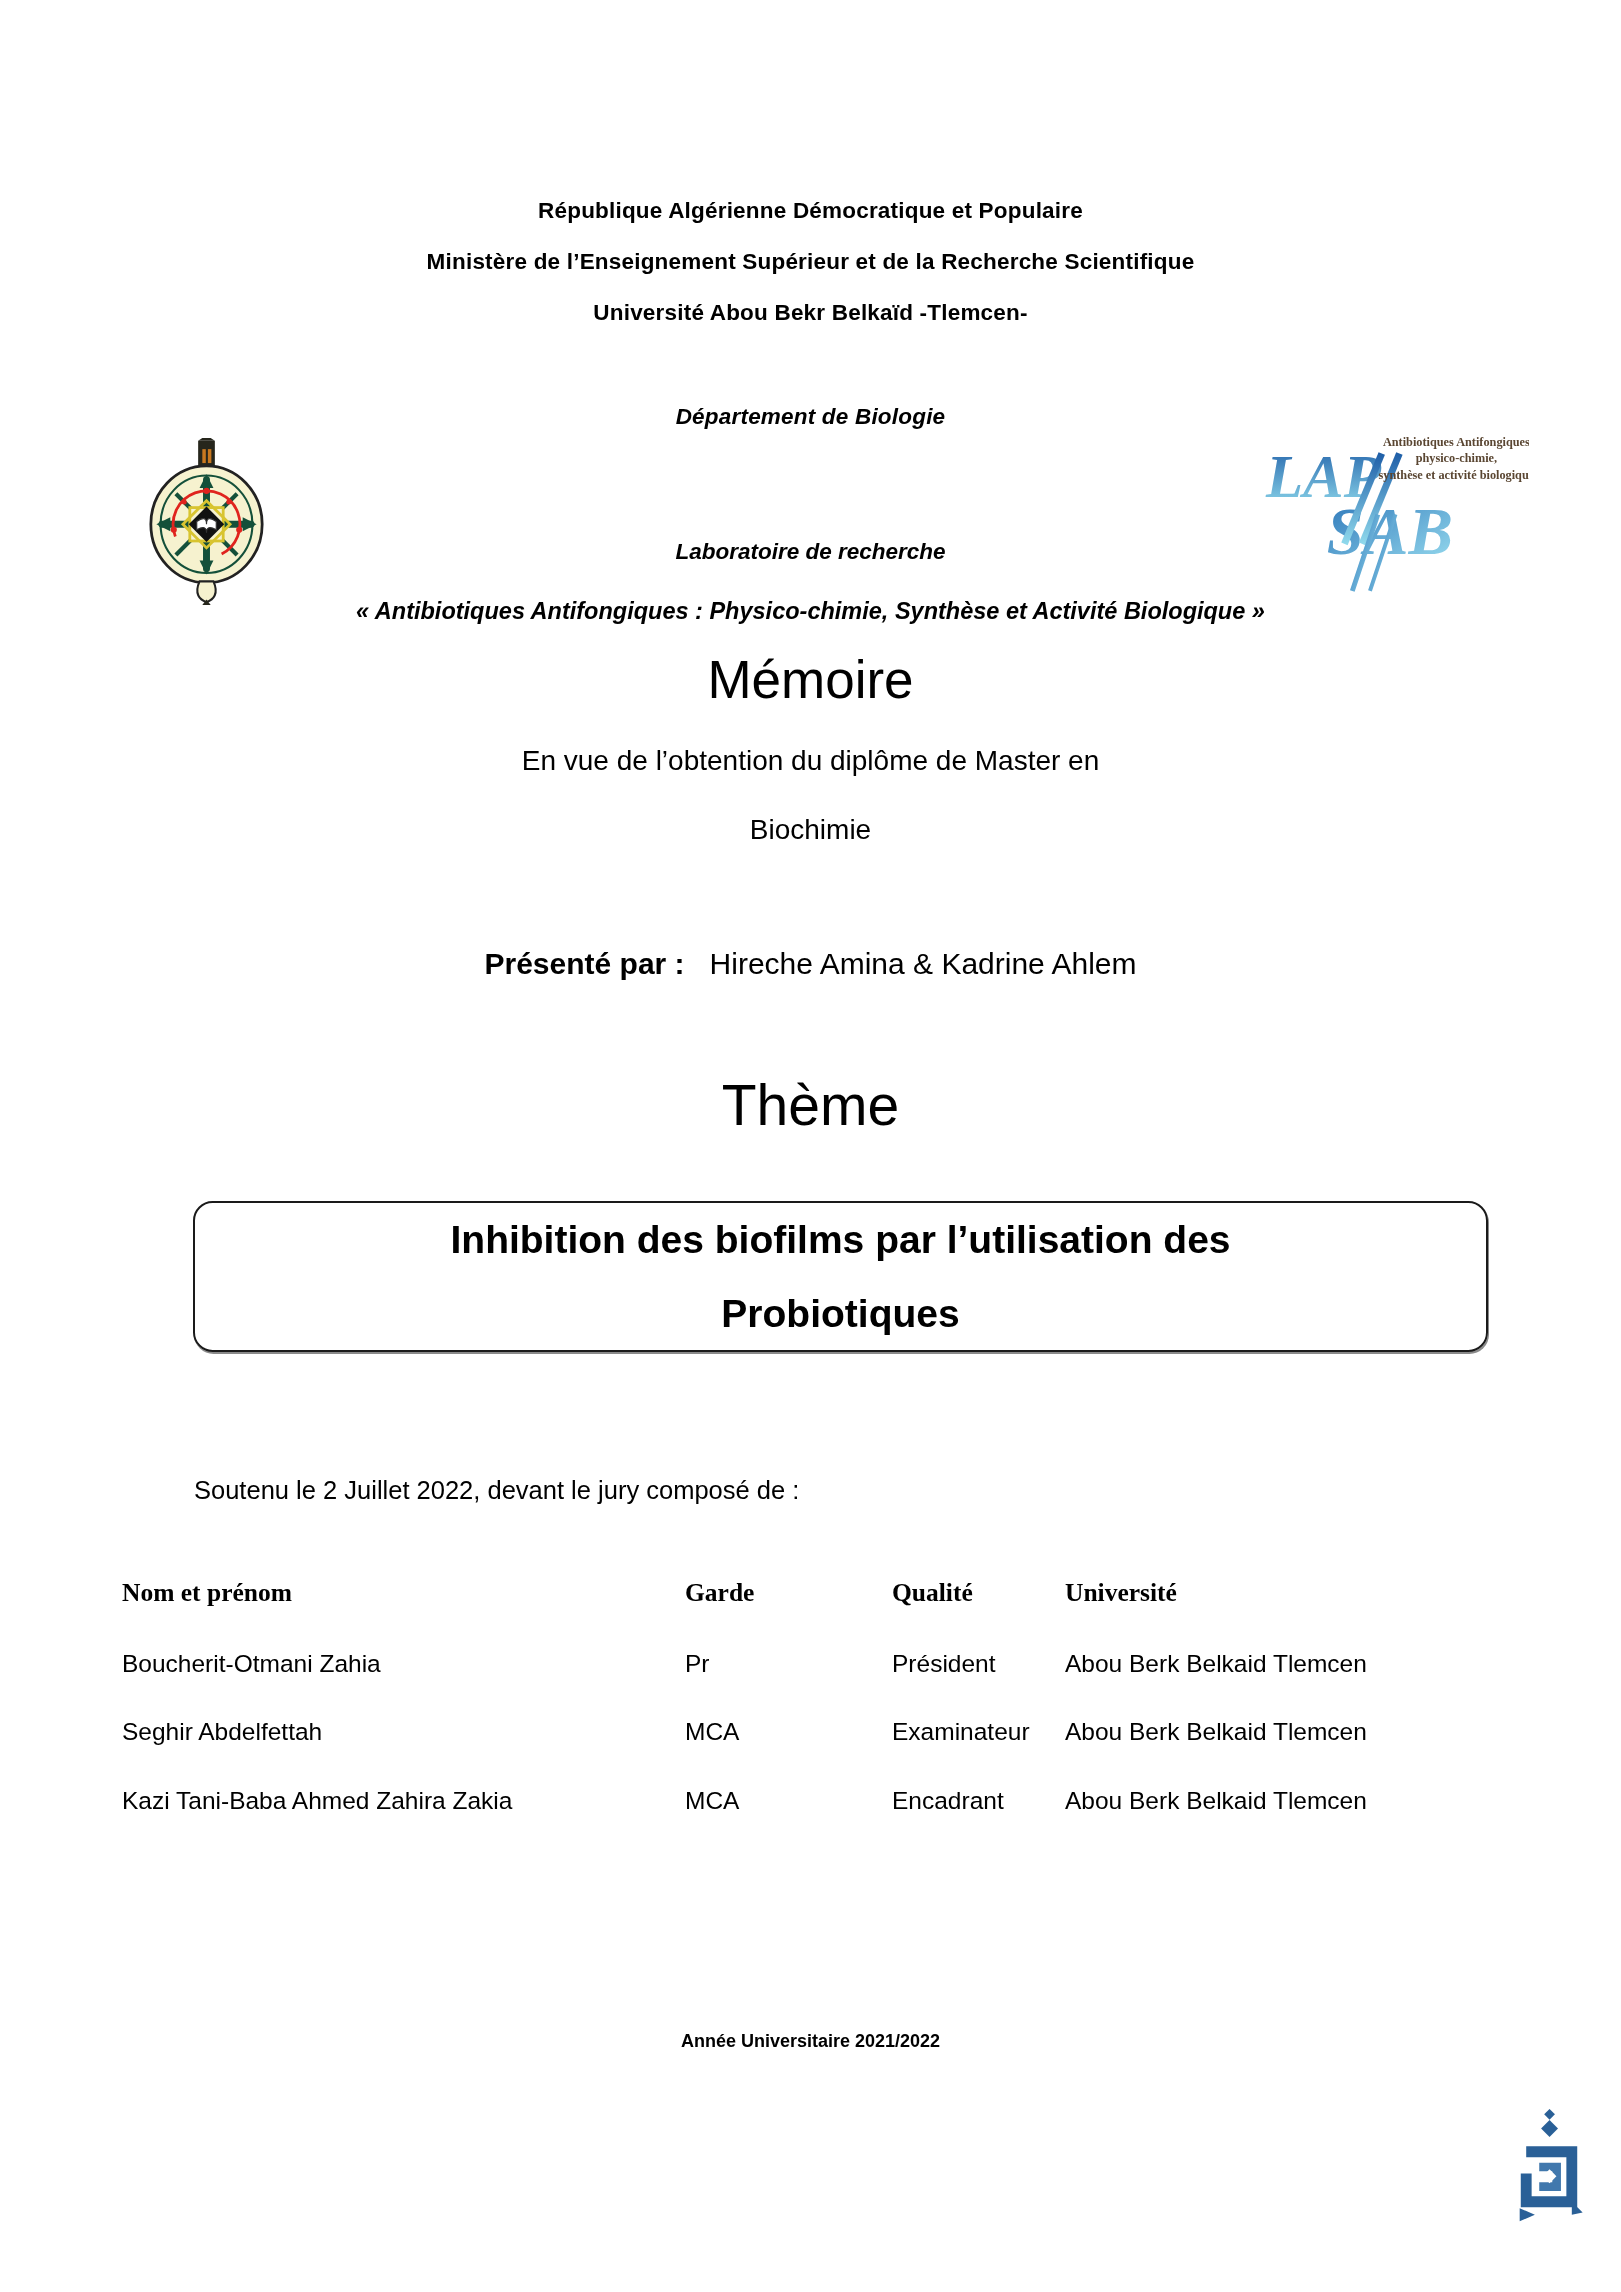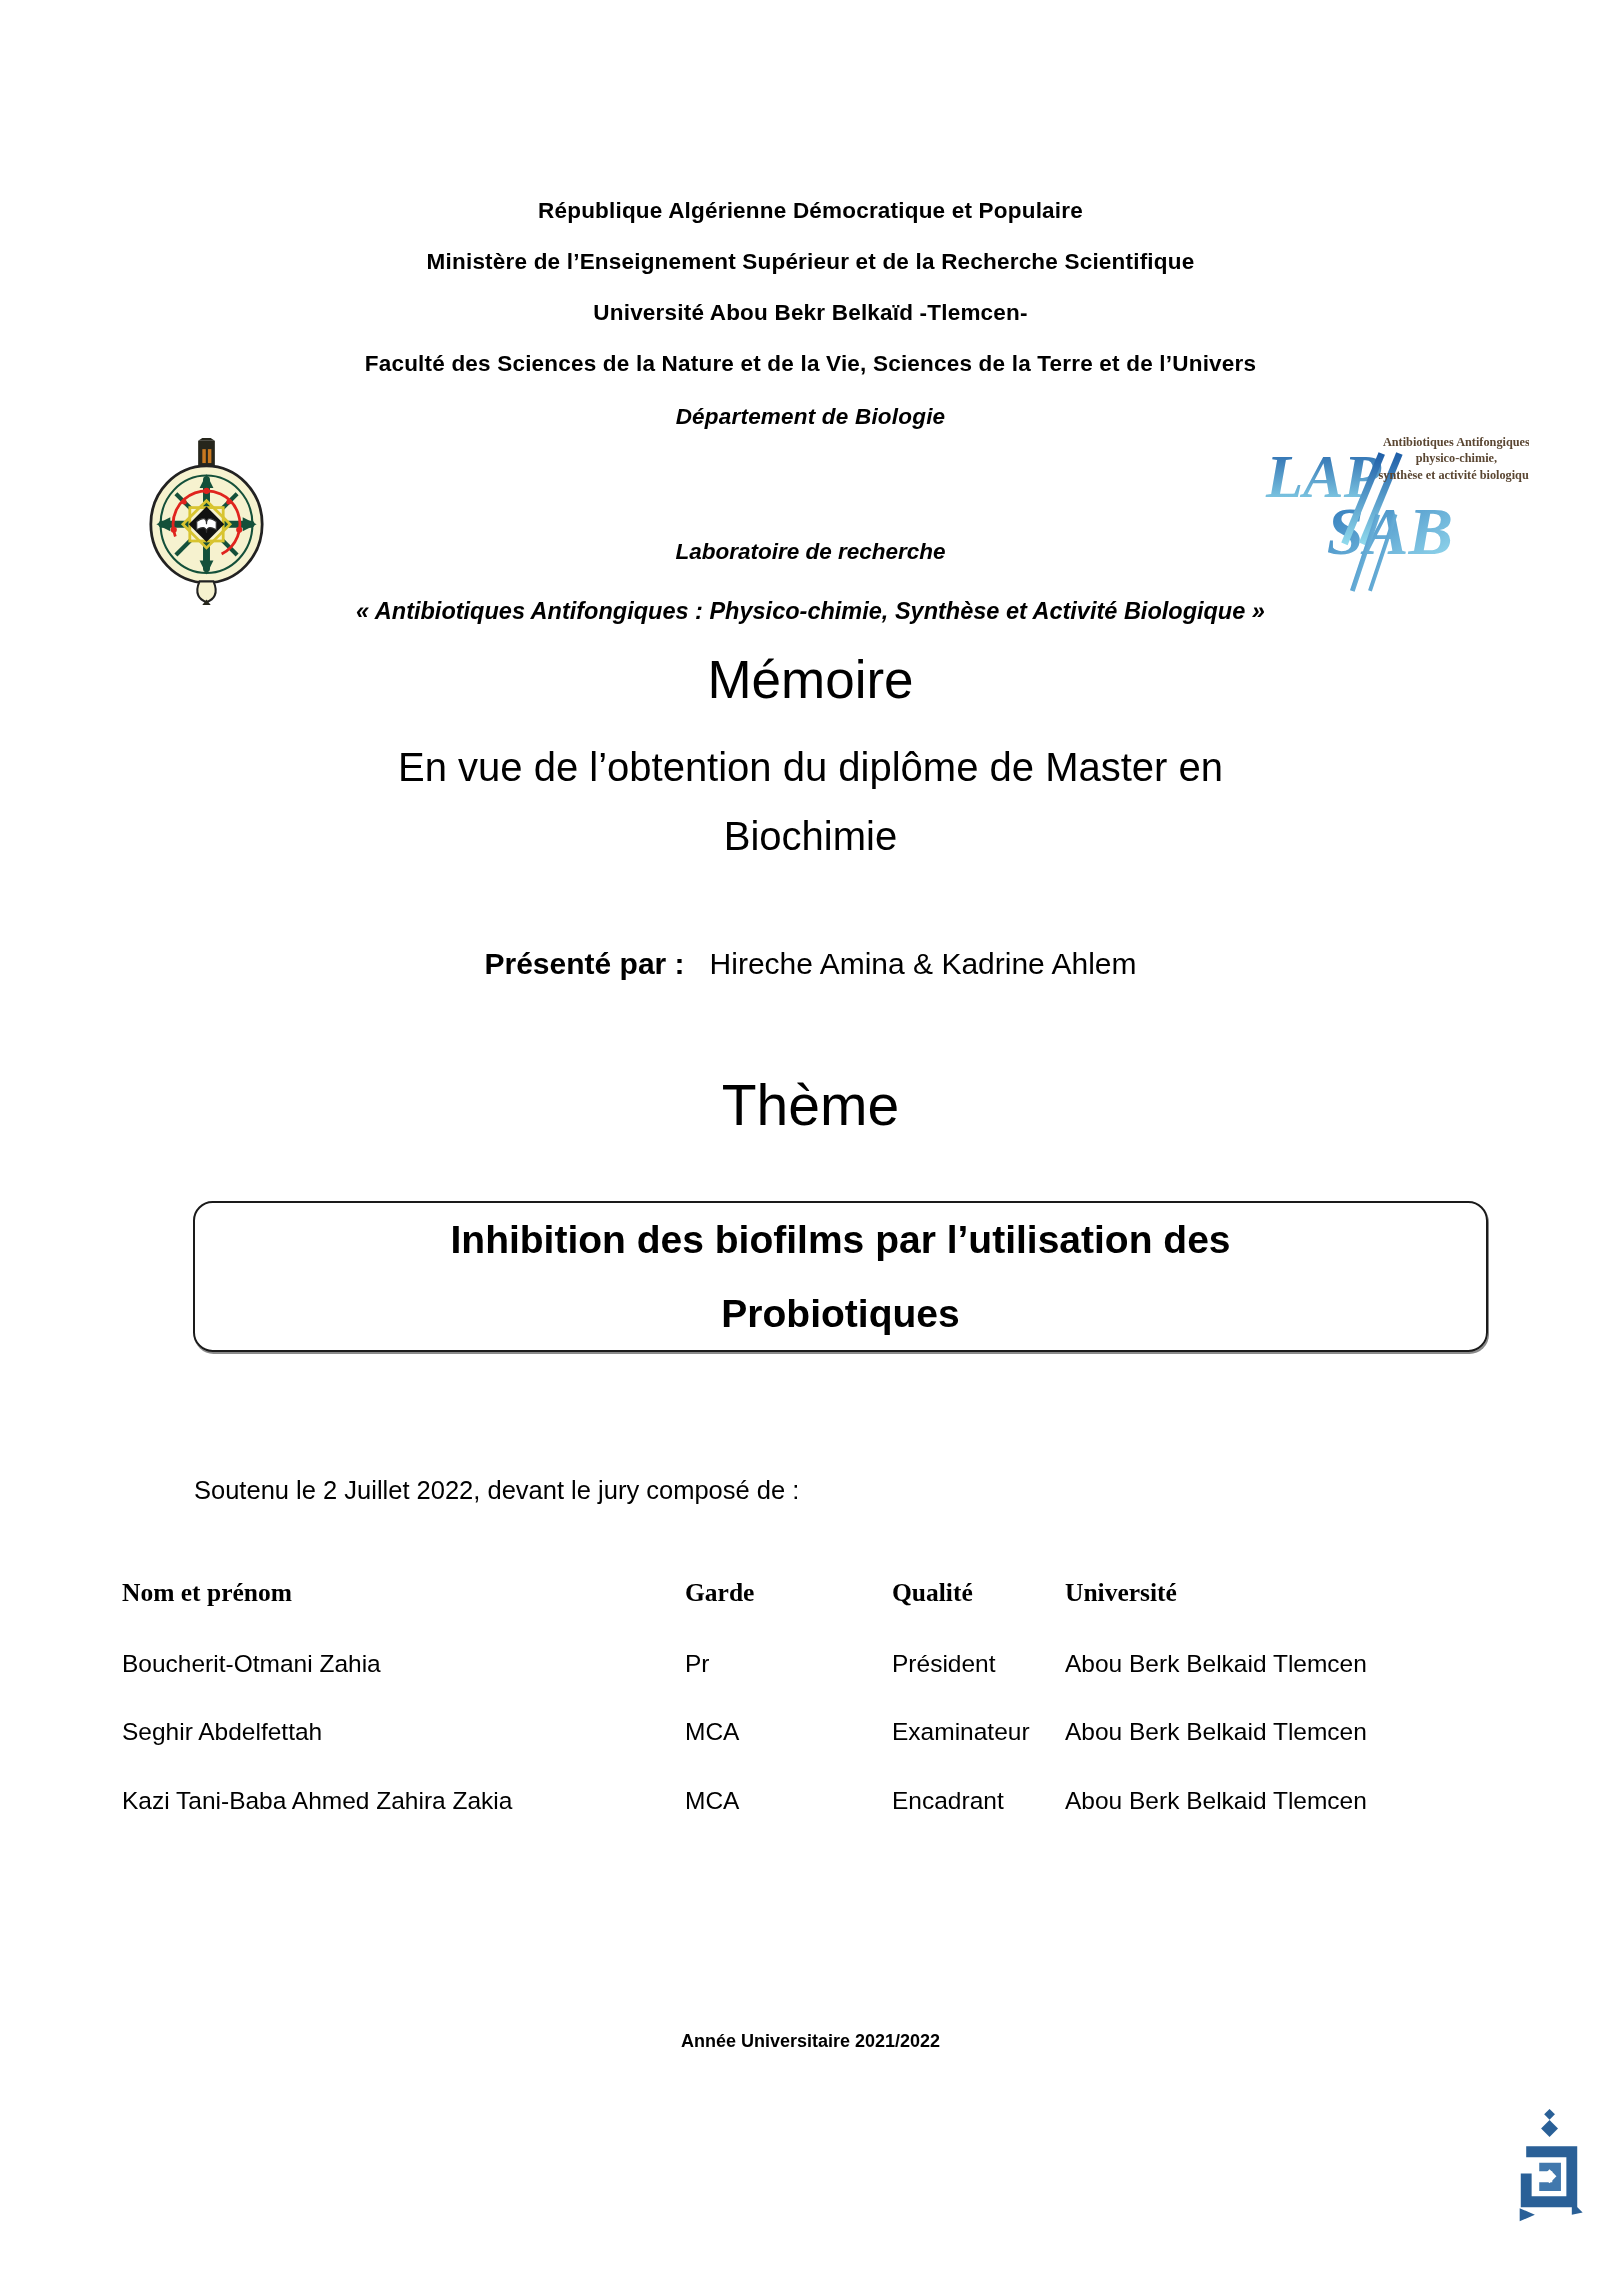--- a/index.html
+++ b/index.html
@@ -10,21 +10,21 @@
     font-family:"Liberation Sans",sans-serif;
     color:#000;
     overflow:hidden;
   }
   .abs{position:absolute;}
   .ctr{left:0;right:0;text-align:center;}
   .hline{font-weight:bold;font-size:22.5px;letter-spacing:0.2px;}
   .hline.it{font-style:italic;}
   .labline{font-weight:bold;font-style:italic;font-size:22.5px;}
   .memoire{font-size:53px;font-weight:400;}
-  .sub{font-size:40px;font-weight:400;}
+  .sub{font-size:28px;font-weight:400;}
   .presented{font-size:30px;}
   .presented b{font-weight:bold;}
   .theme{font-size:57px;font-weight:400;}
   .theme-box{
     left:193px;top:1201px;width:1295px;height:151px;
     border:2px solid #1a1a1a;border-radius:19.6px;
     box-shadow:1px 2px 0 #8a8a8a;
     display:flex;flex-direction:column;justify-content:center;align-items:center;
     box-sizing:border-box;
   }
@@ -54,21 +54,20 @@
   .lapsab-logo{left:1262px;top:426px;}
 </style>
 </head>
 <body>
 
 <div class="page">
 
   <div class="abs ctr hline" style="top:198px;">République Algérienne Démocratique et Populaire</div>
   <div class="abs ctr hline" style="top:249px;">Ministère de l’Enseignement Supérieur et de la Recherche Scientifique</div>
   <div class="abs ctr hline" style="top:300px;">Université Abou Bekr Belkaïd -Tlemcen-</div>
-  <div class="abs ctr hline" style="top:351px;">Faculté des Sciences de la Nature et de la Vie, Sciences de la Terre et de l’Univers</div>
   <div class="abs ctr hline it" style="top:404px;">Département de Biologie</div>
 
   <div class="abs uni-logo">
     <svg width="165" height="167" viewBox="0 0 110 120">
 
       <rect x="49" y="2" width="12" height="22" fill="#26261c"></rect>
       <rect x="52" y="8" width="2.5" height="10" fill="#c87820"></rect>
       <rect x="56" y="8" width="2.5" height="10" fill="#c87820"></rect>
       <polygon points="49,2 55,-2 61,2" fill="#26261c"></polygon>
 

